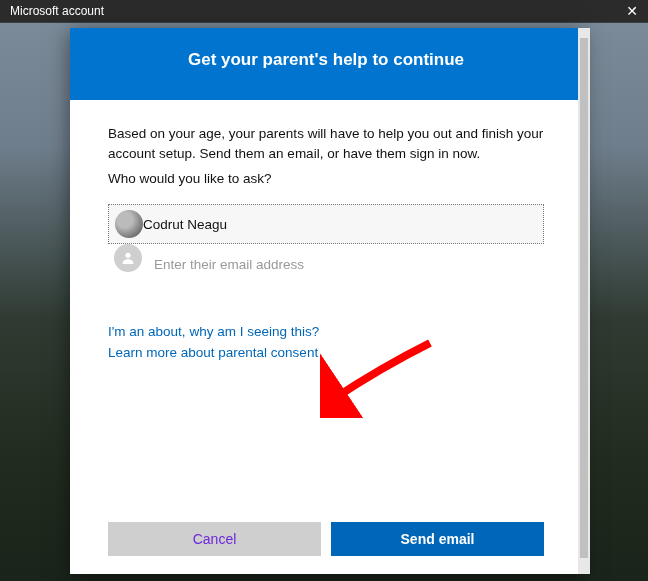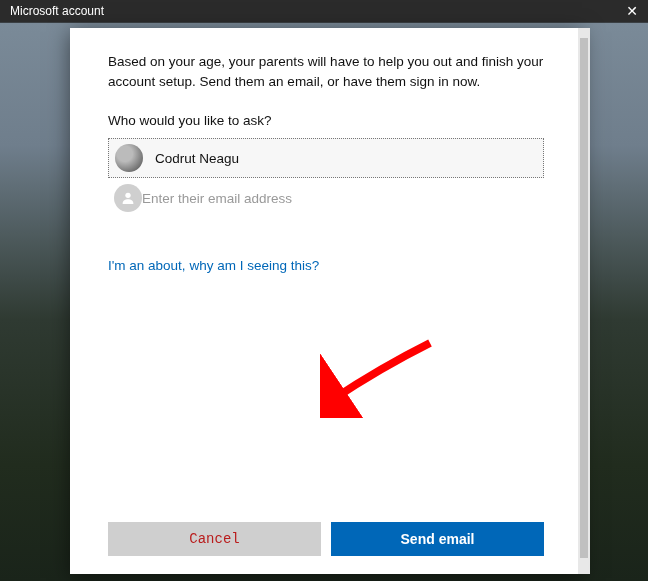--- a/index.html
+++ b/index.html
@@ -25,65 +25,66 @@
   .scrollbar {
     position: absolute; top: 28px; right: 58px; width: 12px; height: 546px;
     background: #e8e8e8;
   }
   .scrollbar .thumb { position: absolute; left: 2px; right: 2px; top: 10px; height: 520px; background: #c0c0c0; }
   .dialog-header {
     background: #0174cf; color: #fff; text-align: center;
     padding: 22px 10px 30px; font-size: 17px; font-weight: 600;
   }
   .dialog-body { padding: 24px 38px 0 38px; flex: 1; font-size: 13.5px; color: #111; }
-  .intro { line-height: 1.45; margin-bottom: 22px; }
-  .prompt { margin-bottom: 10px; }
+  .intro { line-height: 1.45; margin-bottom: 8px; }
+  .prompt { margin-bottom: 18px; }
   .parent-list { margin-bottom: 4px; }
   .parent-item {
-    display: flex; align-items: center; gap: 12px; height: 40px;
+    display: flex; align-items: center; height: 40px;
     padding: 0 6px; border: 1px solid transparent; cursor: pointer;
   }
   .parent-item.selected { border: 1px dotted #777; background: #f7f7f7; }
   .avatar {
     width: 28px; height: 28px; border-radius: 50%; flex: 0 0 28px;
     display: flex; align-items: center; justify-content: center;
     color: #fff; font-size: 14px;
   }
   .avatar.a1 { background: radial-gradient(circle at 35% 35%, #bbb 0 30%, #454545 100%); }
   .avatar.a2 { background: radial-gradient(circle at 40% 35%, #7b5 0 35%, #263 100%); }
   .avatar.placeholder { background: #cfcfcf; }
   .avatar.placeholder svg { width: 16px; height: 16px; fill: #fff; }
-  .email-row { display: flex; align-items: center; gap: 0; height: 40px; padding: 0 6px; }
+  .email-row { display: flex; gap: 12px; height: 40px; padding: 0 6px; }
   .email-input {
     border: none; outline: none; font-size: 13.5px; color: #555; width: 260px; background: transparent;
   }
   .email-input::placeholder { color: #999; }
   .links { margin-top: 40px; }
   .link { color: #0067b8; font-size: 13.5px; margin-bottom: 6px; cursor: pointer; }
   .buttons {
     display: flex; gap: 10px; padding: 14px 38px 18px;
   }
   .btn { flex: 1; height: 34px; border: none; font-size: 14px; cursor: pointer; }
-  .btn-cancel { background: #cfcfcf; color: #b91c1c; font-family: Liberation Mono, monospace; }
+  .btn-cancel { background: #cfcfcf; color: #6d28d9; }
   .btn-primary { background: #0067b8; color: #fff; font-weight: 700; }
 
   
   .arrow { position: absolute; top: 338px; left: 320px; width: 120px; height: 80px; pointer-events: none; }
 </style>
 </head>
 <body>
 
 <div class="screen">
 
   <div class="titlebar">
     <span>Microsoft account</span>
     <span class="close">✕</span>
   </div>
 
   <div class="scroll-area">
+    <div class="dialog-header">Get your parent's help to continue</div>
 
     <div class="dialog-body">
       <p class="intro">Based on your age, your parents will have to help you out and finish your account setup. Send them an email, or have them sign in now.</p>
       <p class="prompt">Who would you like to ask?</p>
 
       <div class="parent-list">
         <div class="parent-item selected">
           <span class="avatar a1"></span>
           <span>Codrut Neagu</span>
         </div>
@@ -93,20 +94,21 @@
                 <circle cx="12" cy="8" r="4"></circle>
                 <path d="M4 20c0-4 4-6 8-6s8 2 8 6v1H4z"></path>
               </svg>
           </span>
           <input class="email-input" placeholder="Enter their email address" style="">
         </div>
       </div>
 
       <div class="links">
         <div class="link">I'm an about, why am I seeing this?</div>
+        <div class="link">Learn more about parental consent</div>
       </div>
     </div>
 
     <div class="buttons">
       <button class="btn btn-cancel">Cancel</button>
       <button class="btn btn-primary">Send email</button>
     </div>
   </div>
 
   <div class="scrollbar">

